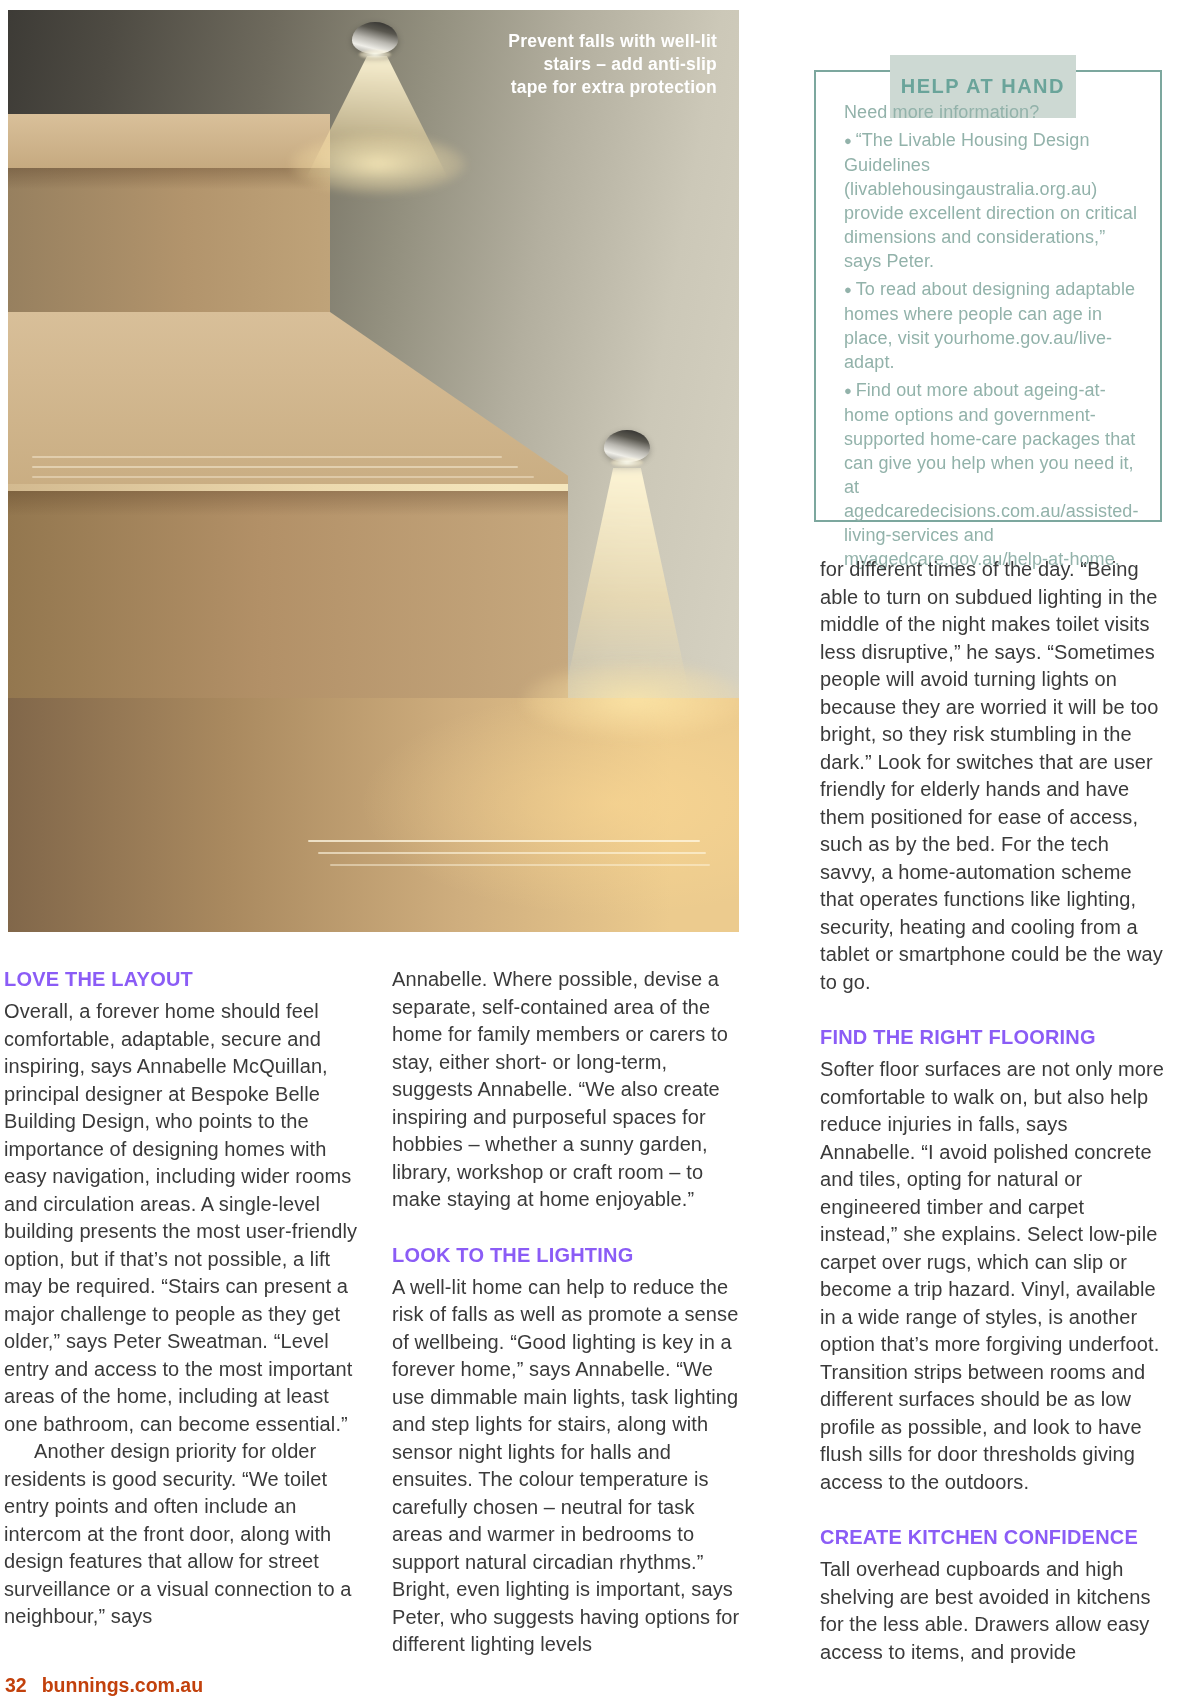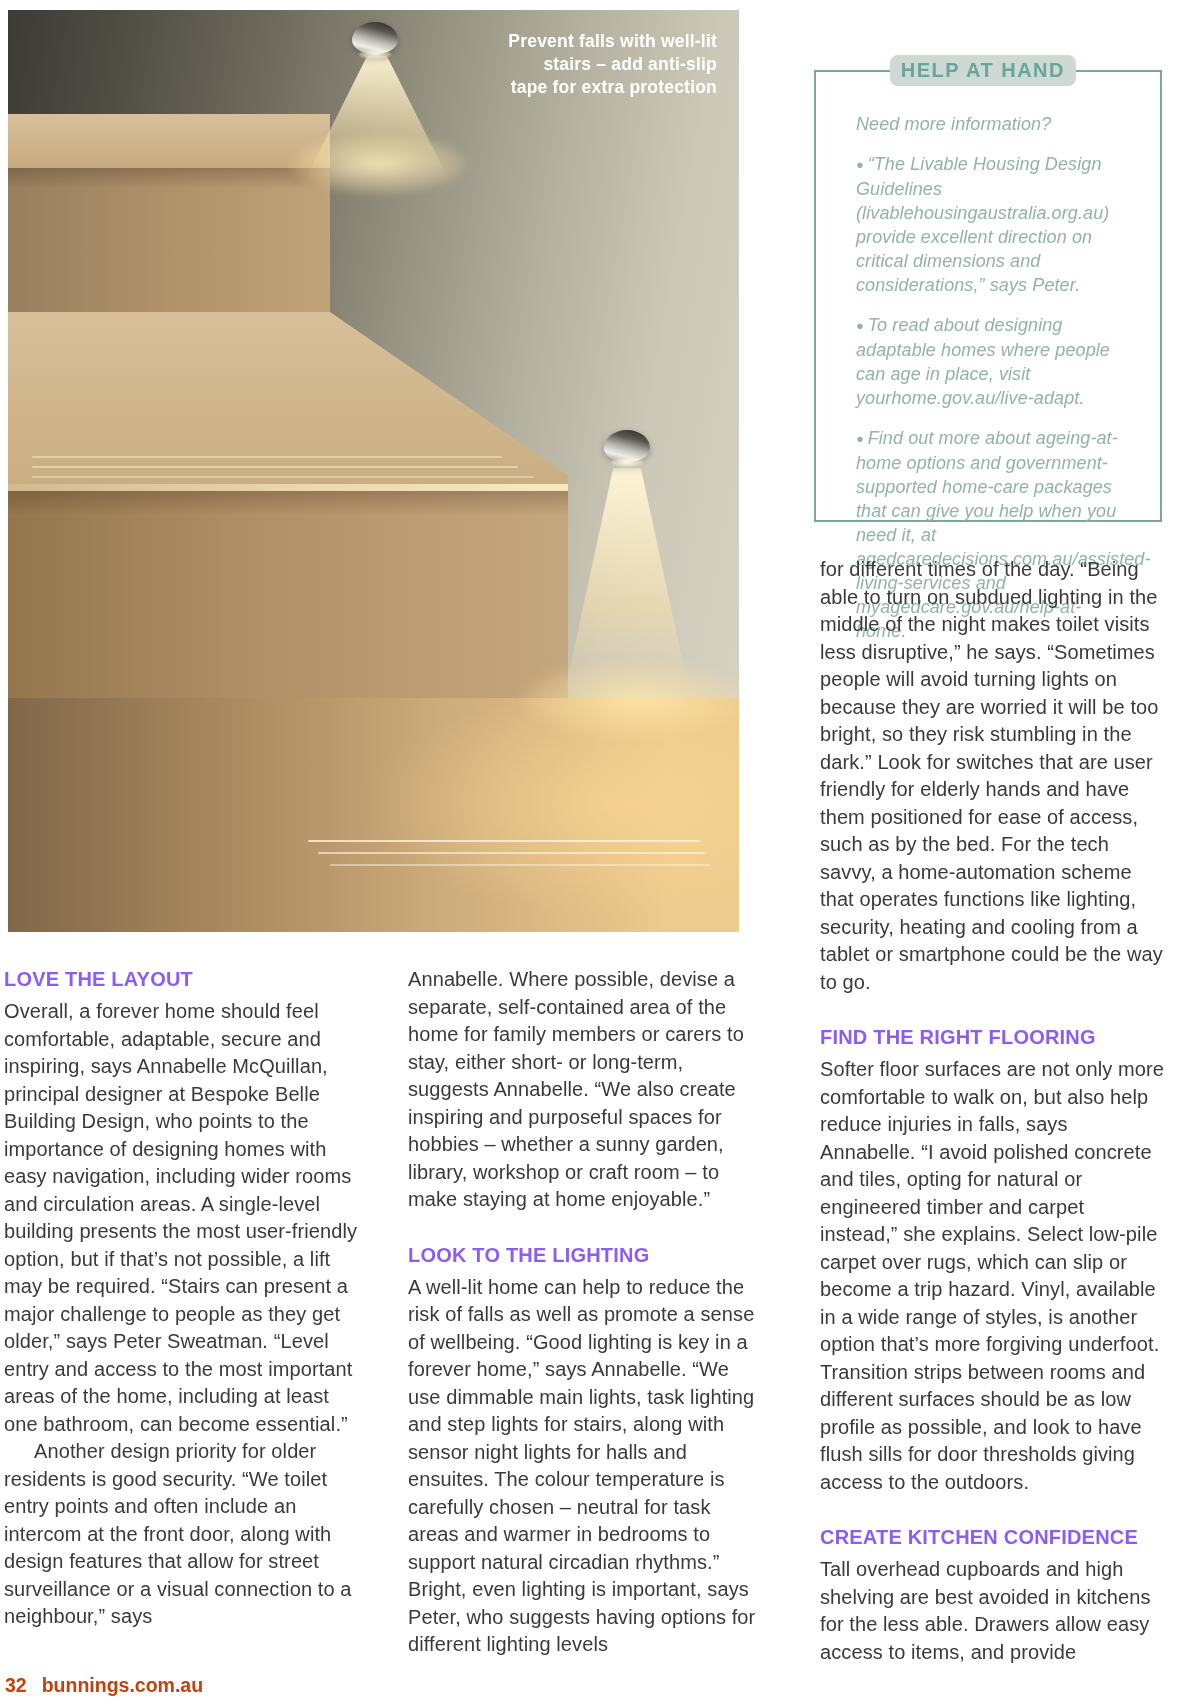--- a/index.html
+++ b/index.html
@@ -70,33 +70,33 @@
   }
 
   
   .help-box {
     position:absolute; left:814px; top:70px; width:348px; height:452px;
     border:2px solid #7ca79e; box-sizing:border-box;
   }
   .help-tag {
     position:absolute; top:-17px; right:84px;
     background:#cdd9d3; color:#6aa49a; font-weight:700; font-size:20px;
-    letter-spacing:1.5px; padding:4px 11px; white-space:nowrap;border-radius:8px;
+    letter-spacing:1.5px; padding:20px 11px; white-space:nowrap;
   }
   .help-body {
     position:absolute; left:24px; top:24px; right:18px;
     color:#92b2aa; font-size:18px; line-height:24px; letter-spacing:.1px;
   }
-  .help-body p { margin:16px;font-style:italic; }
+  .help-body p { margin:4px; }
   .help-item .bullet { font-size:13px; vertical-align:1px; }
 
   
   .col { position:absolute; font-size:20px; line-height:27.5px; letter-spacing:.1px; color:#3a3a3a; }
   .col-1 { left:4px;   top:966px; width:354px; }
-  .col-2 { left:408px; top:966px; width:354px; }
+  .col-2 { left:392px; top:966px; width:354px; }
   .col-3 { left:820px; top:556px; width:345px; }
   .col p.para, .col p.para-indent { margin:0; }
   .col p.para-indent { text-indent:30px; }
   .col h3.heading { margin:28px 0 6px 0; font-size:20px; line-height:26px; font-weight:700; color:#8b5cf6; letter-spacing:.2px; }
   .col h3.heading:first-child { margin-top:0; }
 
   
   .footer { position:absolute; left:5px; top:1674px; display:flex; gap:15px;
     font-size:19.5px; font-weight:700; color:#c2410c; }
 </style>

